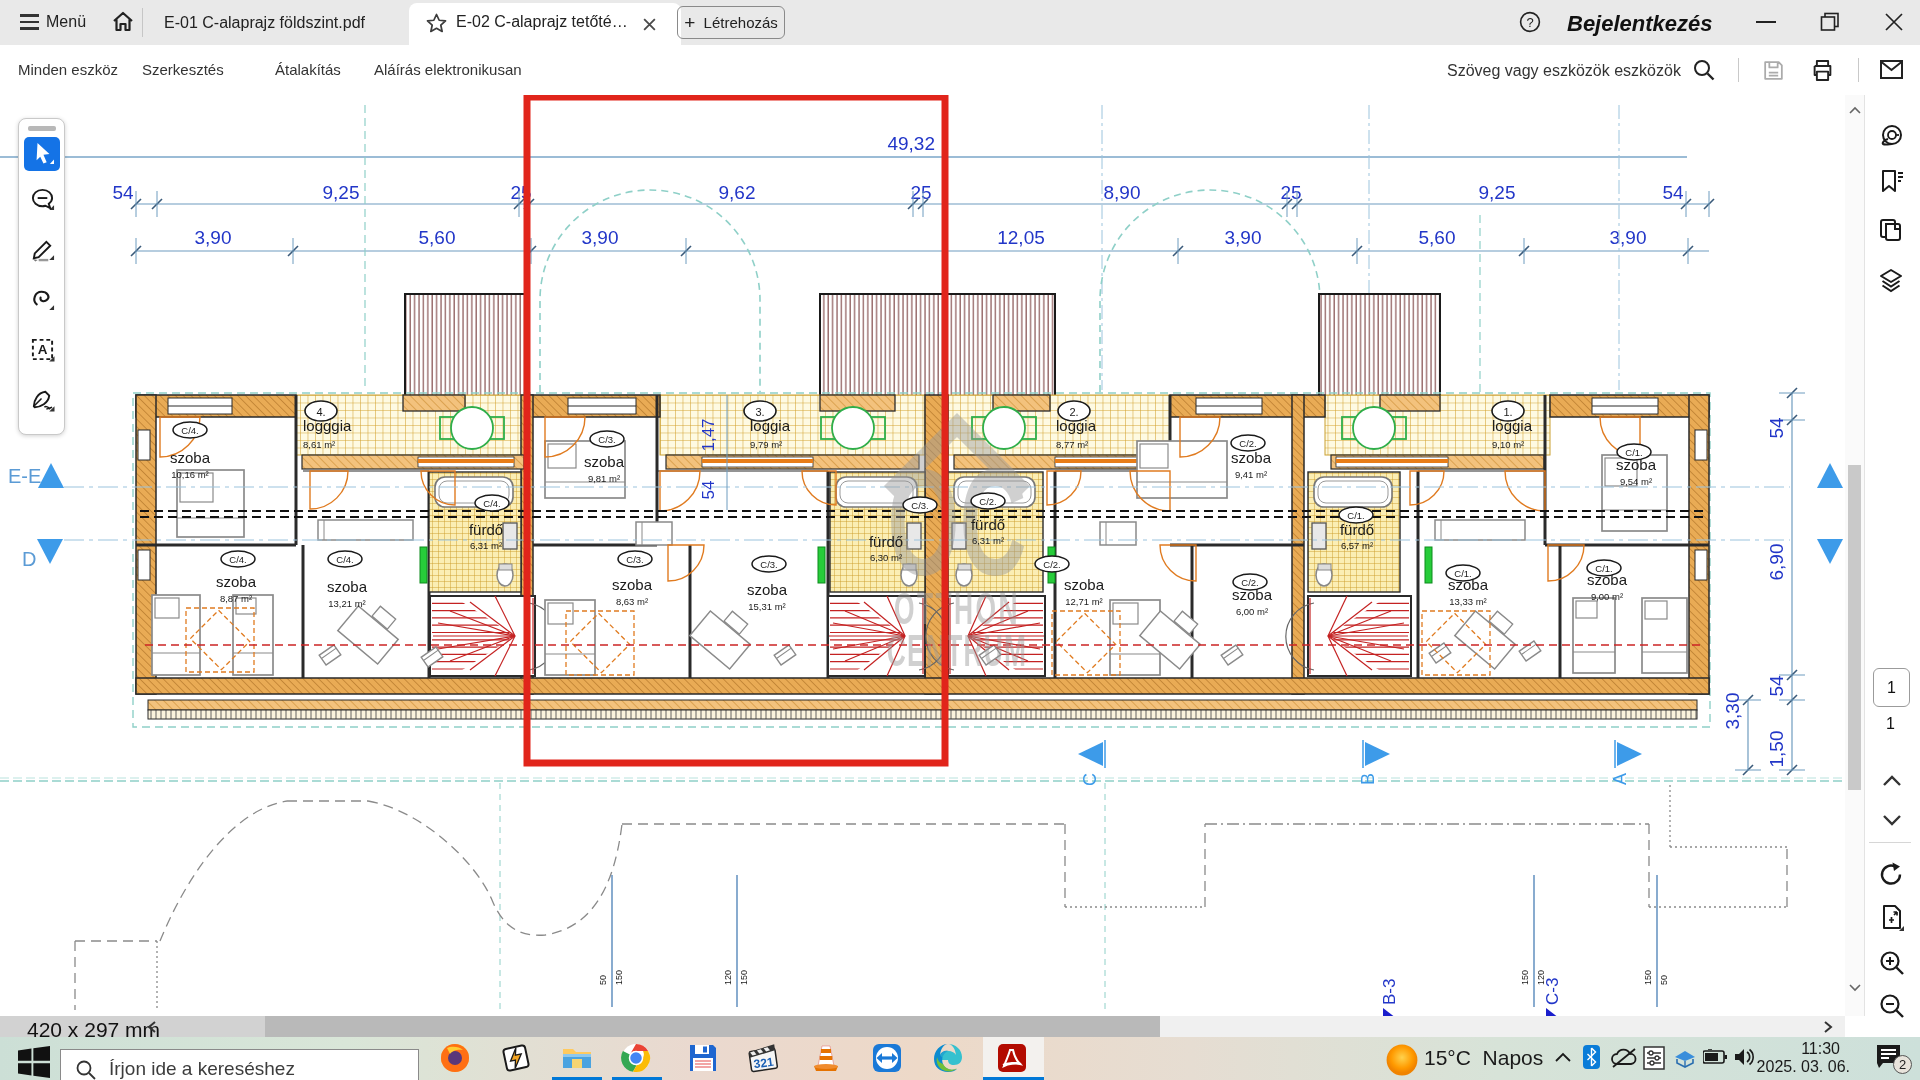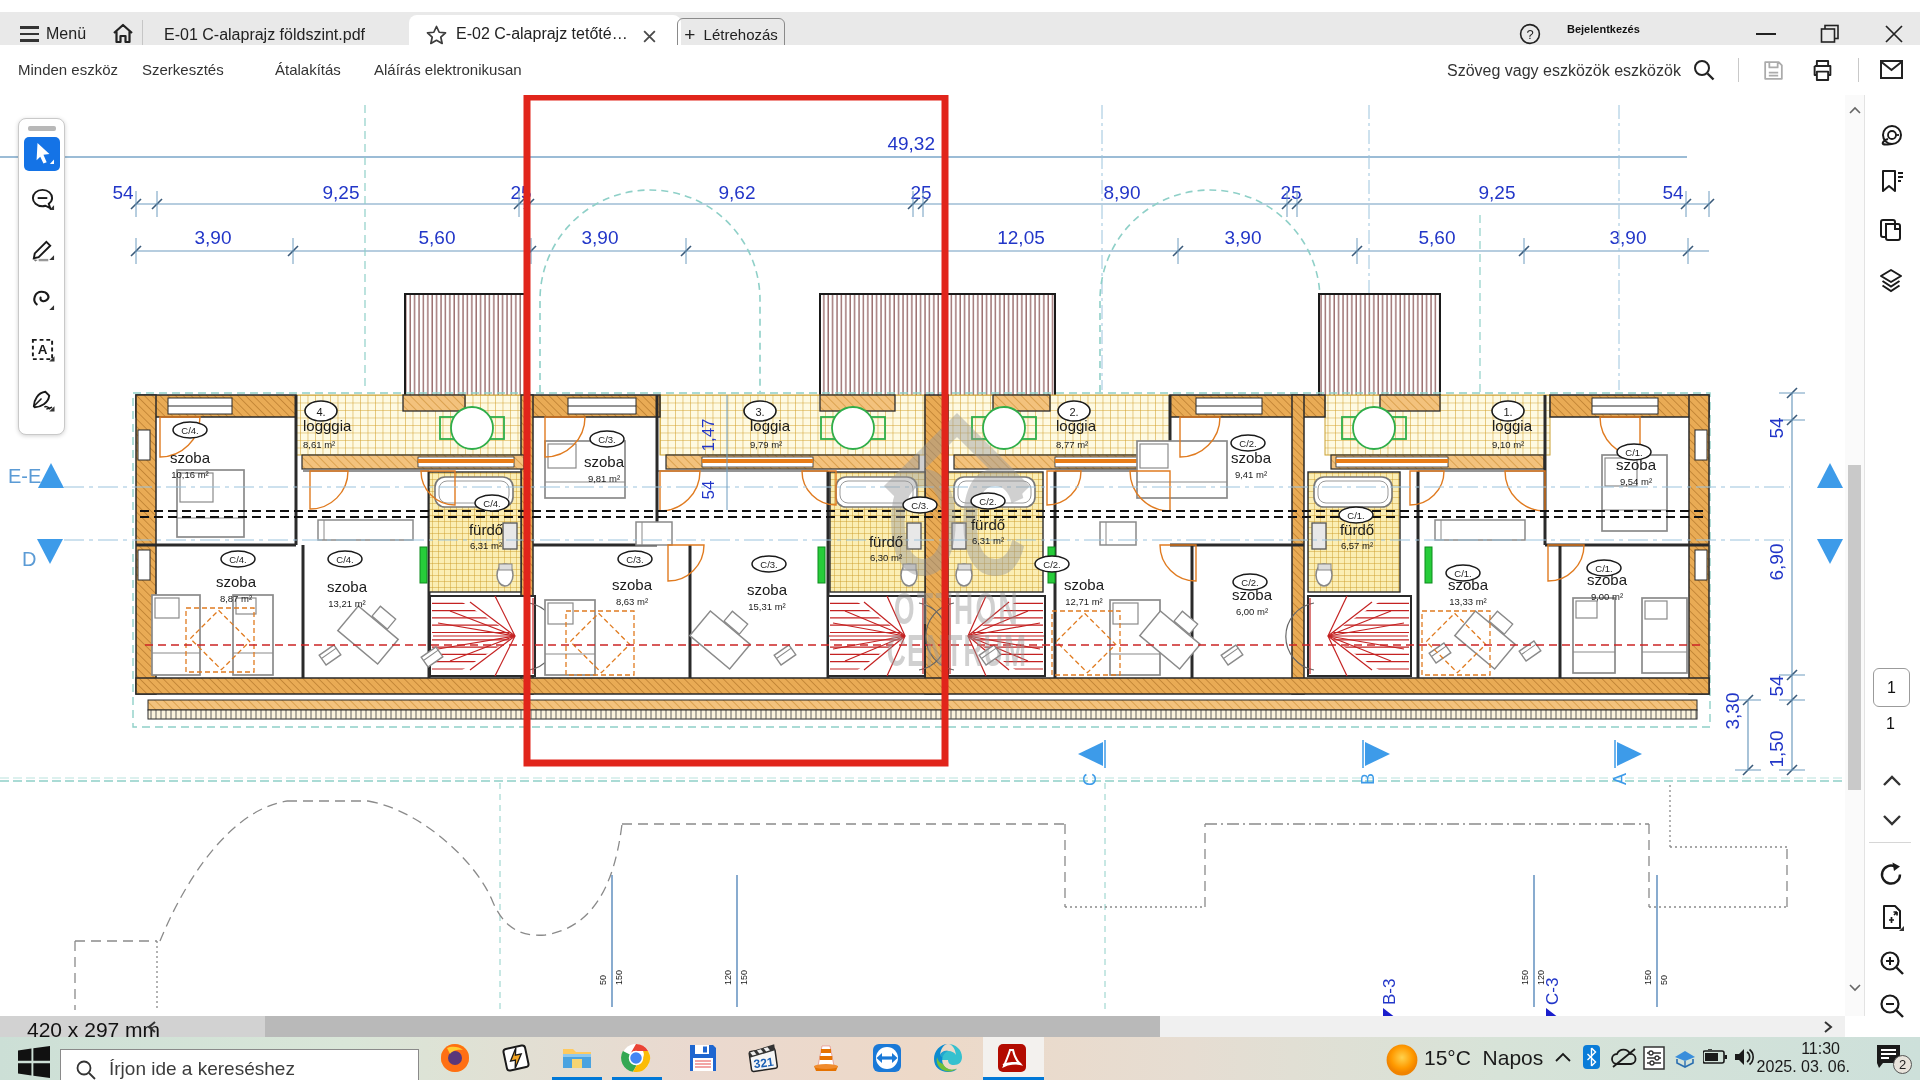--- a/index.html
+++ b/index.html
@@ -1,28 +1,28 @@
 <!DOCTYPE html>
 <html lang="hu"><head>
 <meta charset="utf-8">
 <title>E-02 C-alaprajz</title>
 <style>
   * { margin:0; padding:0; box-sizing:border-box; }
   html,body { width:1920px; height:1080px; overflow:hidden; font-family:"Liberation Sans", sans-serif; background:#fff; }
   .abs { position:absolute; }
   
-  #titlebar { position:absolute; left:0; top:12px; width:1920px; height:45px; background:#e9e9e9;padding-left:23px; }
+  #titlebar { position:absolute; left:0; top:0; width:1920px; height:45px; background:#e9e9e9;padding-left:23px; }
   #titlebar .menu { position:absolute; left:20px; top:14px; width:19px; height:15px; }
   #titlebar .menu div { height:2.5px; background:#333; margin-bottom:4px; }
   .tlabel { position:absolute; top:13px; font-size:16px; color:#222; }
   #tab1 { position:absolute; left:164px; top:0; width:230px; height:45px; line-height:45px; font-size:16px; color:#222; white-space:nowrap; }
   #tabactive { position:absolute; left:409px; top:3px; width:272px; height:42px; background:#fff; border-radius:8px 8px 0 0; }
   #tabactive .txt { position:absolute; left:47px; top:10px; font-size:16px; color:#222; white-space:nowrap; }
   #newbtn { position:absolute; left:677px; top:6px; width:108px; height:33px; border:1px solid #8a8a8a; border-radius:6px; font-size:15px; color:#222; line-height:31px; text-align:center; }
-  #signin { position:absolute; left:1567px; top:11px; font-size:11px; font-weight:bold; color:#111; }
+  #signin { position:absolute; left:1567px; top:11px; font-size:22px; font-weight:bold; color:#111;font-style:italic; }
   
   #toolbar { position:absolute; left:0; top:45px; width:1920px; height:50px; background:#fff; }
   #toolbar .mi { position:absolute; top:16px; font-size:15px; color:#333; }
   
   #canvas { position:absolute; left:0; top:95px; width:1845px; height:921px; background:#fff; overflow:hidden; }
   
   #ltools { position:absolute; left:18px; top:118px; width:47px; height:317px; background:#fff; border:1px solid #c9c9c9; border-radius:8px; box-shadow:0 1px 4px rgba(0,0,0,.18); }
   #ltools .grip { position:absolute; left:9px; top:7px; width:28px; height:5px; background:#b8b8b8; border-radius:2px; }
   #ltools .sel { position:absolute; left:5px; top:18px; width:36px; height:34px; background:#1473e6; border-radius:5px; }
   .ltool { position:absolute; left:11px; width:25px; height:25px; }

